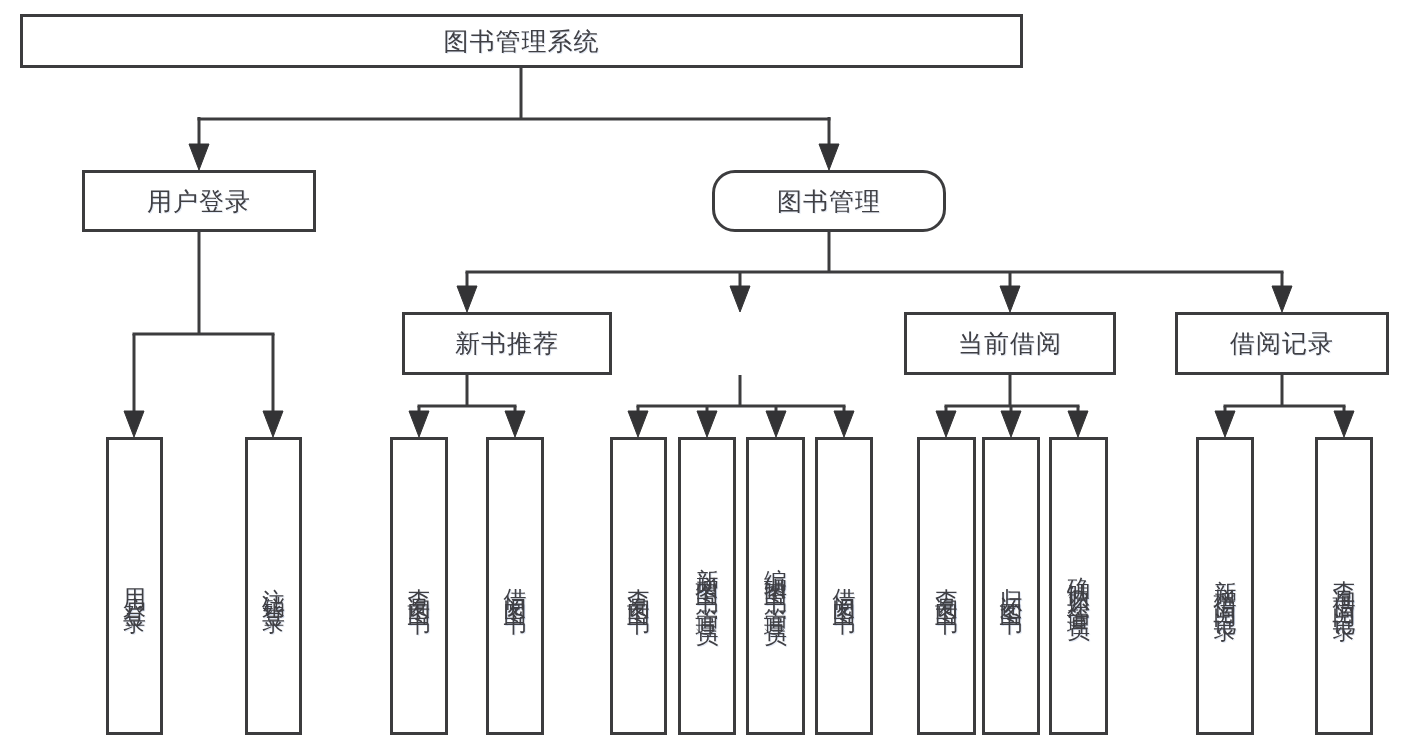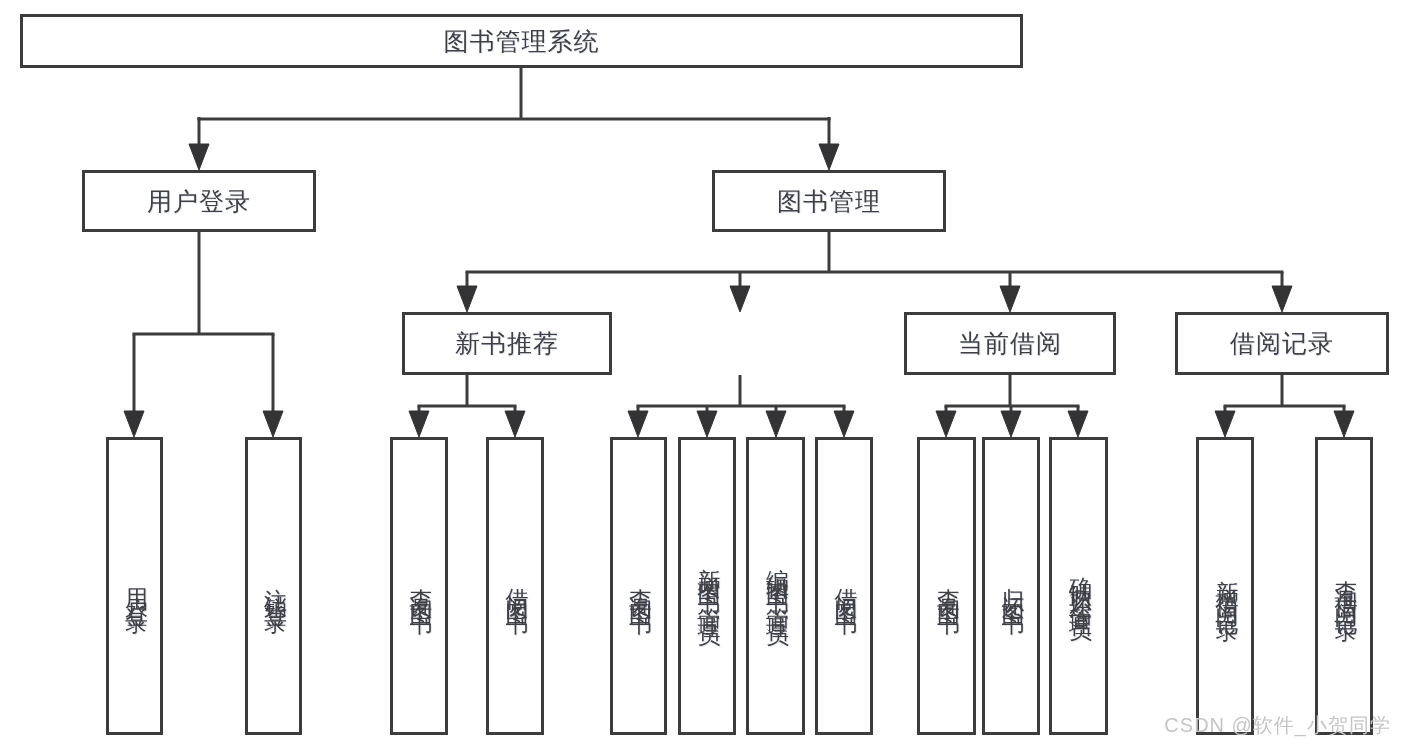--- a/index.html
+++ b/index.html
@@ -37,21 +37,20 @@
     border: 3px solid #3c3c3e;
     background: #ffffff;
     display: flex;
     align-items: center;
     justify-content: center;
     color: #3f3f44;
     font-size: 25px;
     letter-spacing: 1px;
     text-shadow: 1px 1px 0 rgba(130, 160, 210, 0.22);
     white-space: nowrap;
-    font-family: Liberation Mono, monospace;
   }
   .leaf {
     top: 437px;
     height: 298px;
   }
   .leaf .vtext {
     writing-mode: vertical-rl;
     text-orientation: upright;
     font-size: 23px;
     letter-spacing: 8px;
@@ -132,21 +131,21 @@
     <line x1="1223.5" y1="406" x2="1345.5" y2="406"></line>
     <line x1="1225" y1="406" x2="1225" y2="415"></line>
     <polygon points="1215,411 1235,411 1225,437"></polygon>
     <line x1="1344" y1="406" x2="1344" y2="415"></line>
     <polygon points="1334,411 1354,411 1344,437"></polygon>
   </svg>
 
   <div class="node" style="left:20px; top:14px; width:1003px; height:54px;">图书管理系统</div>
 
   <div class="node" style="left:82px; top:170px; width:234px; height:62px;">用户登录</div>
-  <div class="node" style="left:712px; top:170px; width:234px; height:62px;">图书管理</div>
+  <div class="node" style="left:712px; top:170px; width:234px; height:62px;border-radius:23px;">图书管理</div>
 
   <div class="node" style="left:362px; top:312px; width:210px; height:63px;margin-left:40px;">新书推荐</div>
   <div class="node" style="left:904px; top:312px; width:212px; height:63px;">当前借阅</div>
   <div class="node" style="left:1175px; top:312px; width:214px; height:63px;">借阅记录</div>
 
   <div class="node leaf" style="left:106px; width:57px;">
     <span class="vtext">用户登录</span>
   </div>
   <div class="node leaf" style="left:245px; width:57px;">
     <span class="vtext">注销登录</span>
@@ -182,15 +181,14 @@
     <span class="vtext" style="letter-spacing:6px;">确认归还（管理员）</span>
   </div>
 
   <div class="node leaf" style="left:1196px; width:58px;">
     <span class="vtext">新增借阅记录</span>
   </div>
   <div class="node leaf" style="left:1315px; width:58px;">
     <span class="vtext">查询借阅记录</span>
   </div>
 
-  <div class="watermark">CSDN @软件_小贺同学</div>
 
 </div>
 
 </body></html>

